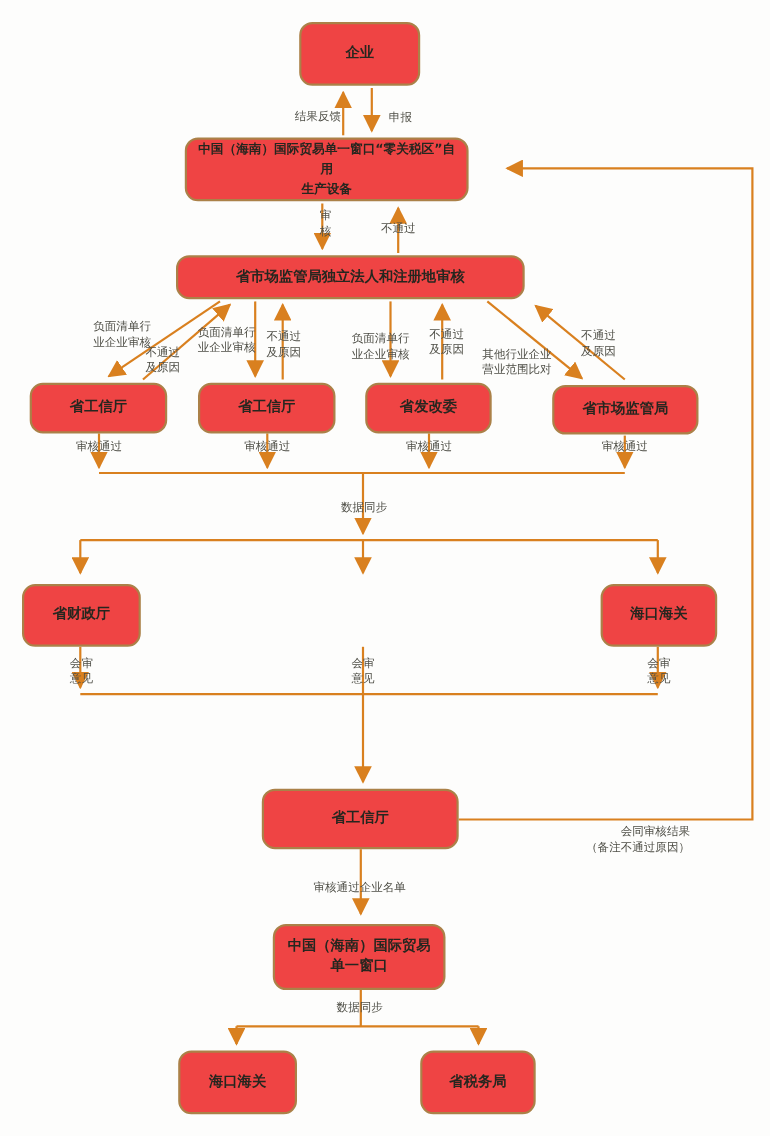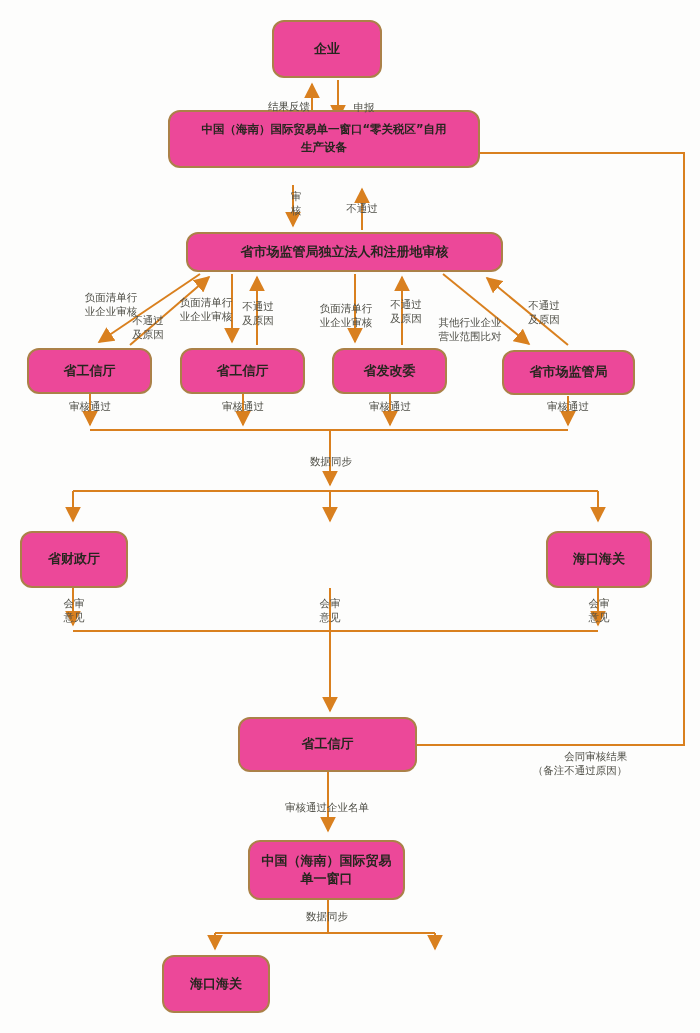--- a/index.html
+++ b/index.html
@@ -3,21 +3,21 @@
 <meta charset="utf-8">
 <style>
   html,body{margin:0;padding:0;background:#fdfdfc;}
   #canvas{
     position:relative;width:700px;height:1033px;background:#fdfdfc;
     font-family:"DejaVu Sans","Liberation Sans",sans-serif;overflow:hidden;
   }
   #wires{position:absolute;left:0;top:0;width:700px;height:1033px;}
   .node{
     position:absolute;box-sizing:border-box;
-    background:#ec4899;border:2px solid #ab8148;border-radius:12px;
+    background:#ef4444;border:2px solid #ab8148;border-radius:12px;
     display:flex;align-items:center;justify-content:center;text-align:center;
     font-weight:bold;font-size:13px;color:#26261f;line-height:1.4;
     padding:2px 6px;white-space:pre-line;
   }
   .node.small-text{font-size:11.5px;line-height:1.55;}
   .lbl{
     position:absolute;transform:translate(-50%,-50%);
     font-size:10.5px;color:#4e4e46;line-height:1.3;
     white-space:pre-line;text-align:center;
   }
@@ -72,32 +72,33 @@
       <line x1="328" y1="772" x2="328" y2="831" marker-end="url(#ah)"></line>
 
       <line x1="328" y1="900" x2="328" y2="933"></line>
       <line x1="215" y1="933" x2="435" y2="933"></line>
       <line x1="215" y1="933" x2="215" y2="949" marker-end="url(#ah)"></line>
       <line x1="435" y1="933" x2="435" y2="949" marker-end="url(#ah)"></line>
     </g>
   </svg>
 
   <div class="node" style="left:272px;top:20px;width:110px;height:58px;">企业</div>
-  <div class="node small-text" style="left:168px;top:110px;width:312px;height:58px;">中国（海南）国际贸易单一窗口“零关税区”自用
+  <div class="node small-text" style="left:168px;top:125px;width:258px;height:58px;">中国（海南）国际贸易单一窗口“零关税区”自用
 生产设备</div>
-  <div class="node" style="left:186px;top:232px;width:317px;height:40px;">省市场监管局独立法人和注册地审核</div>
+  <div class="node" style="left:160px;top:232px;width:317px;height:40px;">省市场监管局独立法人和注册地审核</div>
   <div class="node" style="left:27px;top:348px;width:125px;height:46px;">省工信厅</div>
   <div class="node" style="left:180px;top:348px;width:125px;height:46px;">省工信厅</div>
   <div class="node" style="left:332px;top:348px;width:115px;height:46px;">省发改委</div>
   <div class="node" style="left:20px;top:531px;width:108px;height:57px;">省财政厅</div>
   <div class="node" style="left:502px;top:350px;width:133px;height:45px;">省市场监管局</div>
   <div class="node" style="left:546px;top:531px;width:106px;height:57px;">海口海关</div>
   <div class="node" style="left:238px;top:717px;width:179px;height:55px;">省工信厅</div>
   <div class="node" style="left:248px;top:840px;width:157px;height:60px;">中国（海南）国际贸易单一窗口</div>
   <div class="node" style="left:162px;top:955px;width:108px;height:58px;">海口海关</div>
+  <div class="node" style="left:382px;top:955px;width:105px;height:58px;">省税务局</div>
 
   <div class="lbl" style="left:289px;top:107px;">结果反馈</div>
   <div class="lbl" style="left:364px;top:108px;">申报</div>
   <div class="lbl" style="left:296px;top:204px;">审
 核</div>
   <div class="lbl" style="left:362px;top:209px;">不通过</div>
   <div class="lbl" style="left:111px;top:305px;">负面清单行
 业企业审核</div>
   <div class="lbl" style="left:148px;top:328px;">不通过
 及原因</div>

